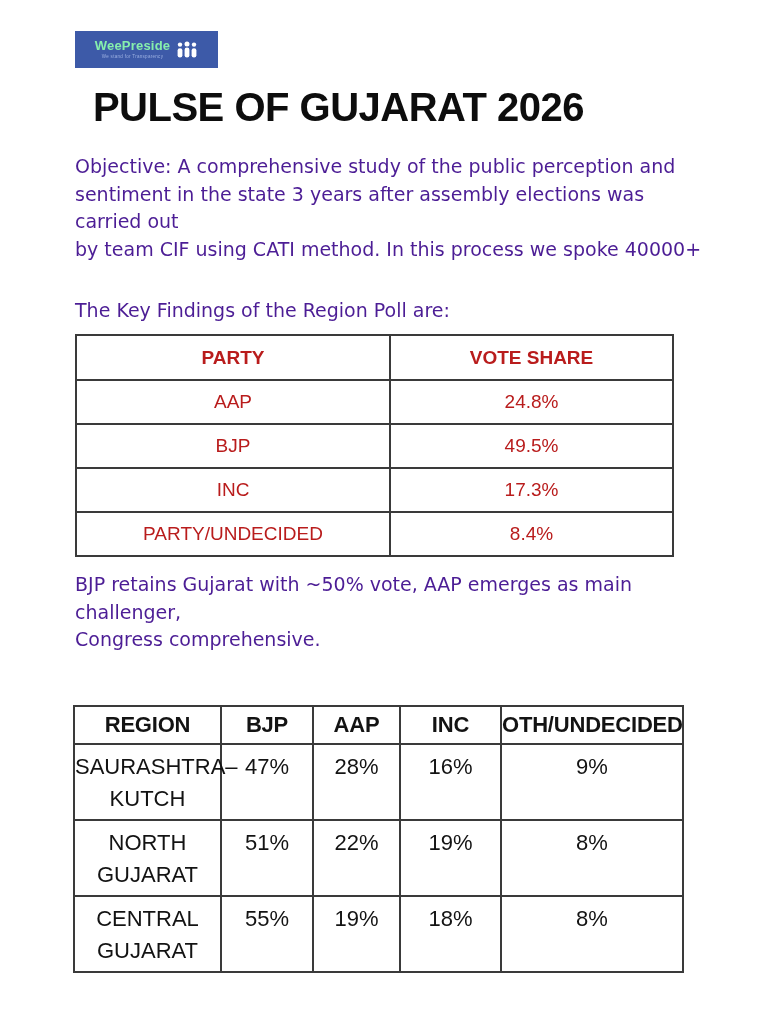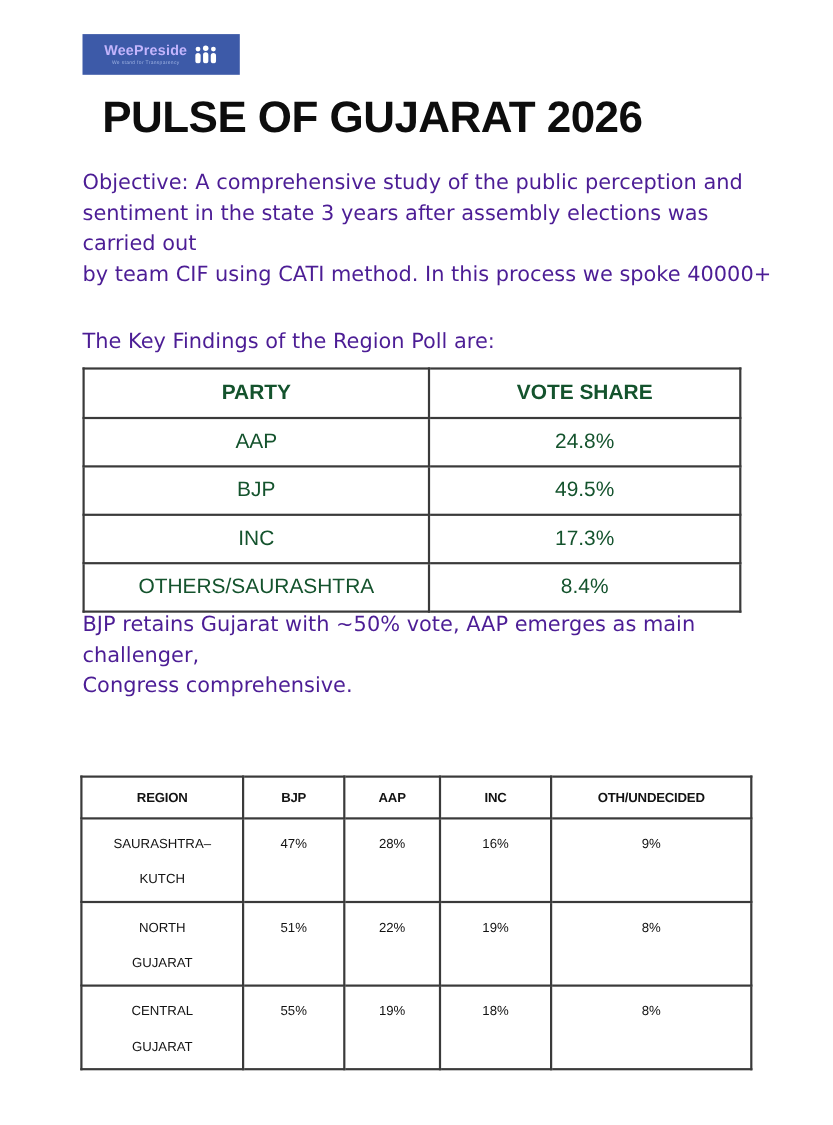--- a/index.html
+++ b/index.html
@@ -7,50 +7,50 @@
     position:relative;width:757px;height:1023px;background:#ffffff;
     font-family:"DejaVu Sans", sans-serif;color:#131313;overflow:hidden;
   }
   
   .logo{
     position:absolute;left:75px;top:31px;width:143px;height:37px;
     background:#3d5aa8;display:flex;align-items:center;justify-content:center;gap:6px;
   }
   .logo-textcol{display:flex;flex-direction:column;align-items:center;}
   .logo-name{
-    color:#c4b5fd;font-family:"Liberation Sans",sans-serif;font-weight:bold;
+    color:#86efac;font-family:"Liberation Sans",sans-serif;font-weight:bold;
     font-size:13px;line-height:14px;letter-spacing:0.2px;
   }
   .logo-tagline{
     color:#9db1e2;font-family:"Liberation Sans",sans-serif;
     font-size:4.5px;line-height:6px;letter-spacing:0.3px;margin-top:1px;
   }
   .logo-icon{flex:0 0 auto;}
   
   .title{
     position:absolute;left:0;top:85px;width:677px;margin:0;text-align:center;
     font-family:"Liberation Sans",sans-serif;font-weight:bold;font-size:40px;
     letter-spacing:-0.5px;color:#0d0d0d;
   }
   
   .para{position:absolute;left:75px;font-size:19px;line-height:27.5px;color:#4c1d95;}
   .objective{top:153px;width:630px;}
   .findings{top:297px;width:630px;}
-  .summary{top:555px;width:630px;}
+  .summary{top:571px;width:630px;}
   .region-label{top:668px;width:630px;}
   
   table{border-collapse:collapse;position:absolute;table-layout:fixed;background:#fff;}
   .t1{left:75px;top:334px;width:593px;font-family:"Liberation Sans",sans-serif;}
-  .t1 th,.t1 td{border:2px solid #3a3a3a;text-align:center;padding:0;font-size:19px;color:#14532d;}
+  .t1 th,.t1 td{border:2px solid #3a3a3a;text-align:center;padding:0;font-size:19px;color:#b91c1c;}
   .t1 th{height:43px;font-weight:bold;}
   .t1 td{height:42px;font-weight:normal;}
   .t1 .c1{width:312px;} .t1 .c2{width:281px;}
   
   .t2{left:73px;top:705px;width:599px;font-family:"Liberation Sans",sans-serif;}
-  .t2 th,.t2 td{border:2px solid #3a3a3a;text-align:center;padding:0;font-size:12px;color:#131313;}
+  .t2 th,.t2 td{border:2px solid #3a3a3a;text-align:center;padding:0;font-size:22px;color:#131313;}
   .t2 th{height:36px;font-weight:bold;letter-spacing:-0.2px;}
   .t2 td{height:68px;vertical-align:top;padding-top:6px;line-height:32px;}
   .t2 .rc{width:145px;} .t2 .cb{width:90px;} .t2 .ca{width:85px;}
   .t2 .ci{width:99px;} .t2 .co{width:180px;}
   .region-cell div{line-height:32px;}
 </style>
 </head>
 <body>
 
 <div class="page">
@@ -94,21 +94,21 @@
     </tr>
     <tr>
       <td>BJP</td>
       <td>49.5%</td>
     </tr>
     <tr>
       <td>INC</td>
       <td>17.3%</td>
     </tr>
     <tr>
-      <td>OTHERS/SAURASHTRA</td>
+      <td>PARTY/UNDECIDED</td>
       <td>8.4%</td>
     </tr>
   </tbody>
     </table>
 
   <div class="para summary">
     <div>BJP retains Gujarat with ~50% vote, AAP emerges as main challenger,</div>
     <div>Congress comprehensive.</div>
   </div>
 

